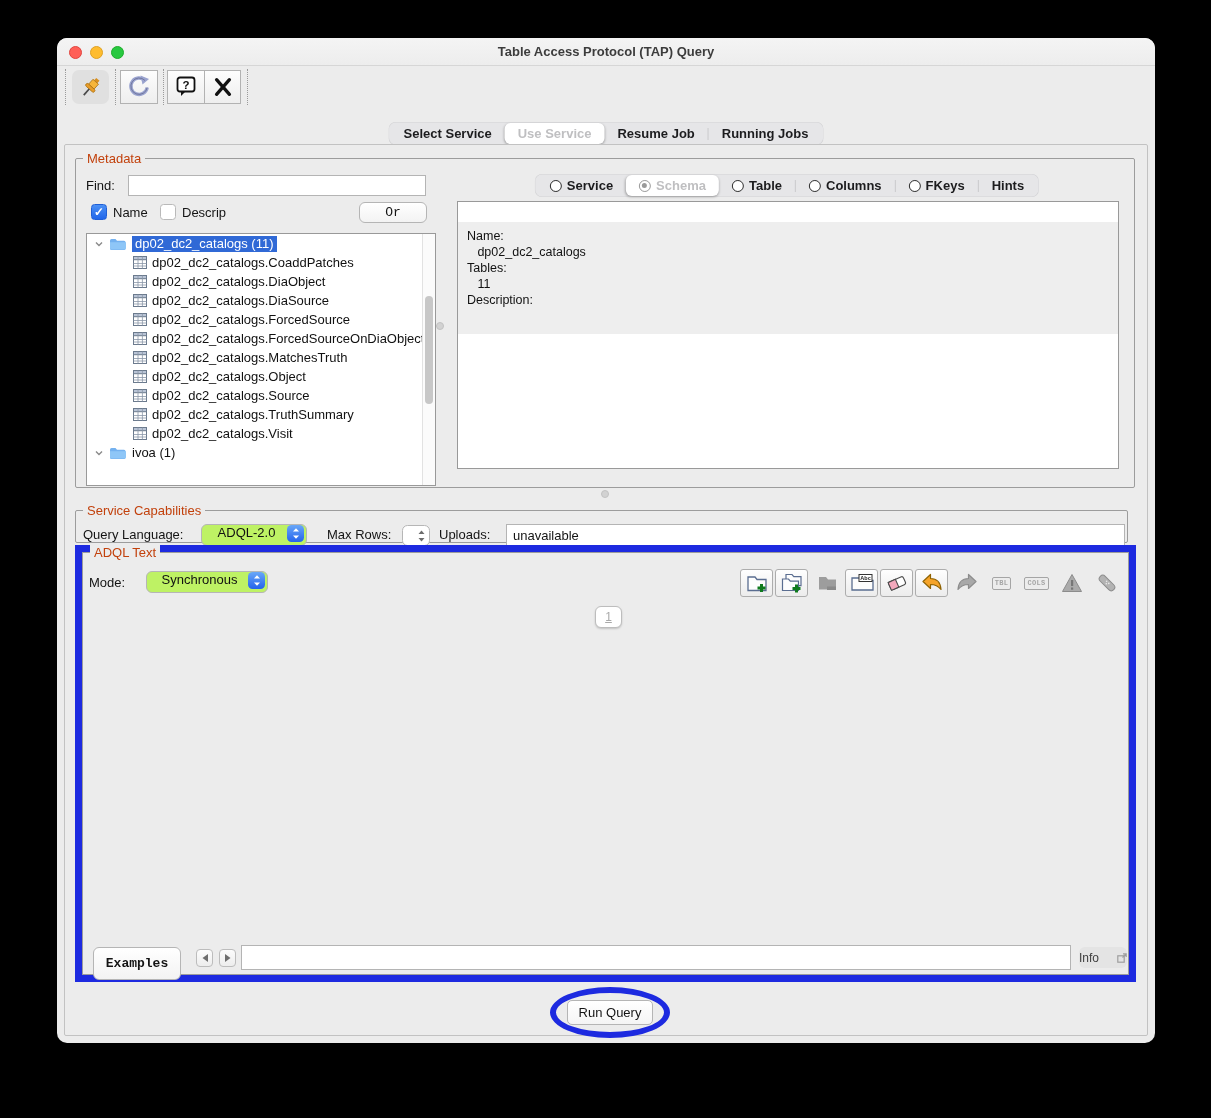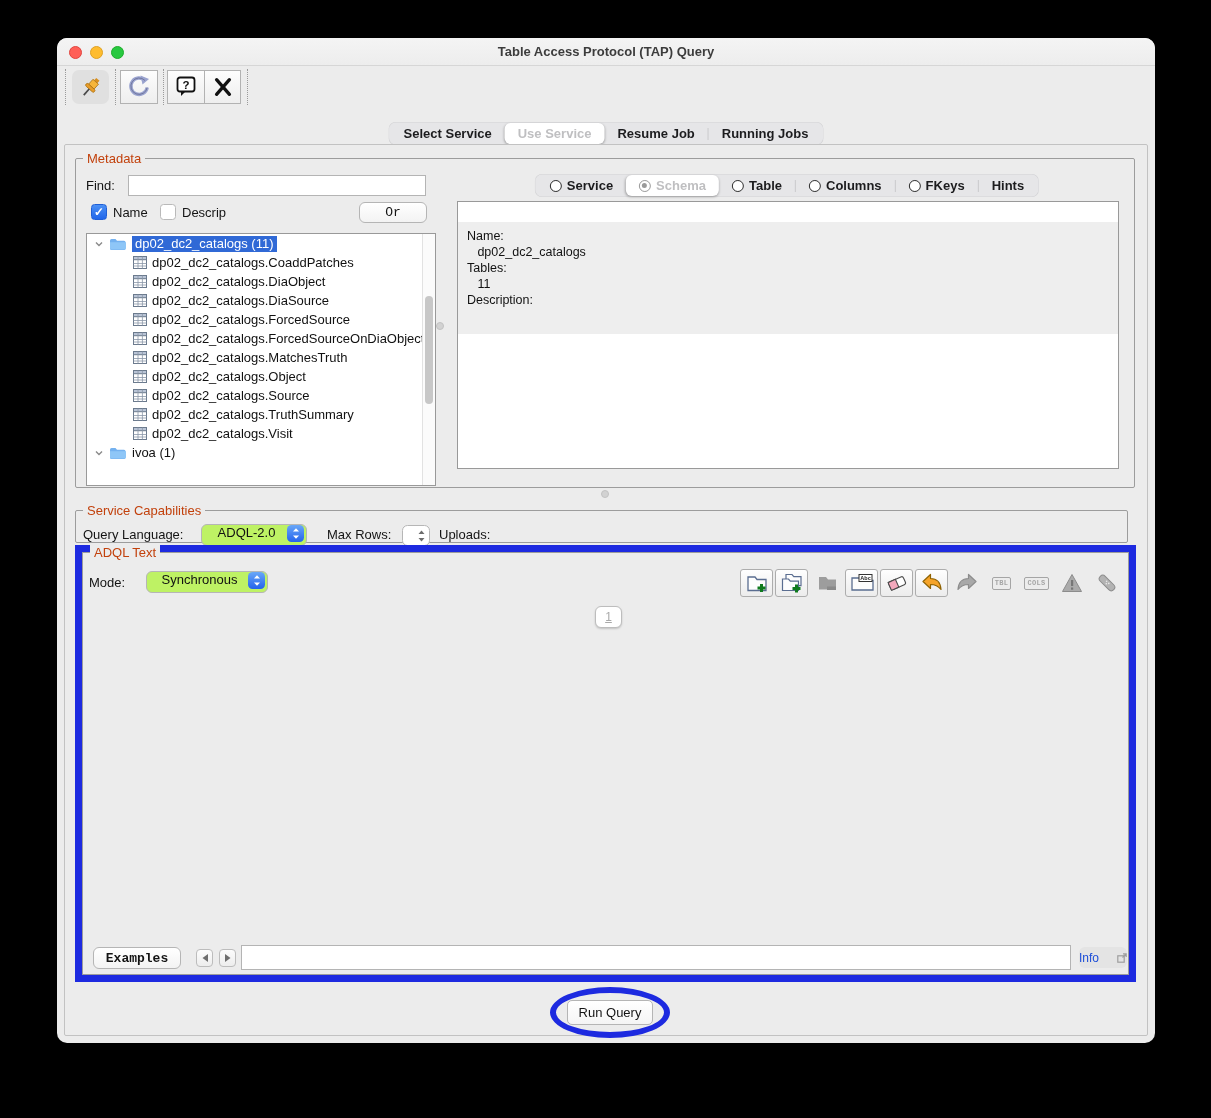--- a/index.html
+++ b/index.html
@@ -77,21 +77,21 @@
   .annot { position:absolute; left:18px; top:507px; width:1061px; height:437px; border:7px solid var(--annot,#1d2ae0); }
   .adql-inner { position:absolute; inset:0; border:1px solid #9c9c9c; }
   .adql-icons { position:absolute; top:16px; right:5px; display:flex; gap:2px; }
   .aibtn { width:33px; height:28px; display:flex; align-items:center; justify-content:center; }
   .aibtn.en { border:1px solid #adadad; border-radius:3px; background:linear-gradient(#fefefe,#ececec); }
   .tinybox { border:1.5px solid #a5a5a5; border-radius:2px; color:#a5a5a5; font-size:7px; font-weight:bold; padding:1.5px 2px; letter-spacing:0.3px; font-family:"Liberation Mono",monospace; }
   .tab1 { position:absolute; left:512px; top:53px; width:27px; height:22px; background:#fff; border:1px solid #bdbdbd; border-radius:6px; box-shadow:0 1px 2px rgba(0,0,0,.18); display:flex; align-items:center; justify-content:center; font-size:12px; color:#a9a9a9; text-decoration:underline; }
   .sqlbox { position:absolute; left:12px; top:79px; width:1024px; height:291px; background:#fff; border:1px solid #9a9a9a; }
   .sqlbox pre { margin:0; padding:3px 5px; font-family:"DejaVu Sans Mono",monospace; font-size:12px; line-height:15px; color:#000; white-space:pre; }
   .navbtn { position:absolute; width:17px; height:18px; border:1px solid #bcbcbc; border-radius:4px; background:linear-gradient(#fcfcfc,#ededed); display:flex; align-items:center; justify-content:center; color:#6b6b6b; font-size:8px; }
-  .infobtn { position:absolute; left:996px; top:394px; width:48px; height:21px; background:#e4e4e4; border-radius:6px; display:flex; align-items:center; justify-content:center; gap:18px; font-size:12px; color:#1d4ed8; }
+  .infobtn { position:absolute; left:996px; top:394px; width:48px; height:21px; background:#e4e4e4; border-radius:6px; display:flex; align-items:center; justify-content:center; gap:18px; font-size:12px; color:#404040; }
   
   .runbtn { position:absolute; left:553px; top:962px; transform:translateX(-50%); width:86px; height:25px; background:linear-gradient(#ffffff,#f5f5f5); border:1px solid #b5b5b5; border-radius:5px; font-size:13px; color:#141414; display:flex; align-items:center; justify-content:center; }
   .run-ellipse { position:absolute; left:553px; top:949px; transform:translateX(-50%); width:120px; height:51px; border:6.5px solid var(--annot,#1d2ae0); border-radius:50%; pointer-events:none; }
   svg { display:block; }
 </style>
 </head>
 <body>
 
 <div class="window">
 
@@ -375,20 +375,23 @@
       </span>
     </div>
     <span class="lbl" style="left:251px;top:16px">Max Rows:</span>
     <div class="mini-stepper" style="left:326px;top:14px">
       <svg width="9" height="14" viewBox="0 0 9 14">
           <path d="M4.5 1.5 L7.5 5 H1.5 Z" fill="#6c6c6c"></path>
           <path d="M4.5 12.5 L1.5 9 H7.5 Z" fill="#6c6c6c"></path>
         </svg>
     </div>
     <span class="lbl" style="left:363px;top:16px">Uploads:</span>
+    <div class="txtfield" style="left:430px;top:13px;width:619px;height:22px;font-size:13px;color:#141414;display:flex;align-items:center;padding-left:6px">
+      <span>unavailable</span>
+    </div>
   </div>
 
   <div class="annot">
     <div class="adql-inner">
       <span class="group-label">ADQL Text</span>
 
       <span class="lbl" style="left:6px;top:22px">Mode:</span>
       <div class="dd" style="left:63px;top:18px;width:122px">
         <span class="ddtxt">Synchronous</span>
         <span class="stepper">
@@ -475,21 +478,21 @@
             </g>
           </svg>
         </div>
       </div>
 
       <div class="tab1">
         <span>1</span>
       </div>
 
 
-      <div class="pillbtn" style="left:10px;top:394px;width:88px;height:22px;font-weight:bold">
+      <div class="pillbtn" style="left:10px;top:394px;width:88px;height:33px;font-weight:bold">
         <span>Examples</span>
       </div>
       <div class="navbtn" style="left:113px;top:396px">
         <svg width="8" height="10" viewBox="0 0 8 10">
             <path d="M7 1 L1.5 5 L7 9 Z" fill="#6e6e6e"></path>
           </svg>
       </div>
       <div class="navbtn" style="left:136px;top:396px">
         <svg width="8" height="10" viewBox="0 0 8 10">
             <path d="M1 1 L6.5 5 L1 9 Z" fill="#6e6e6e"></path>

